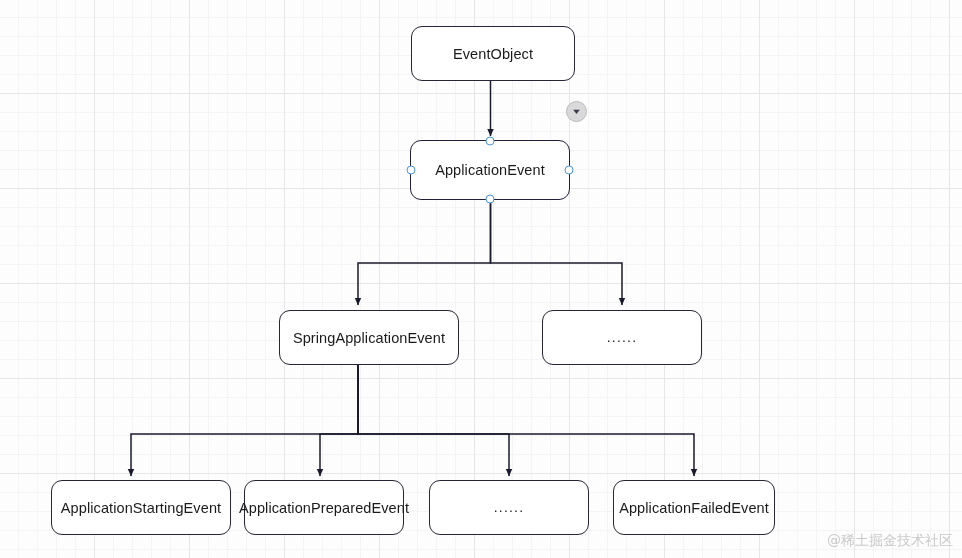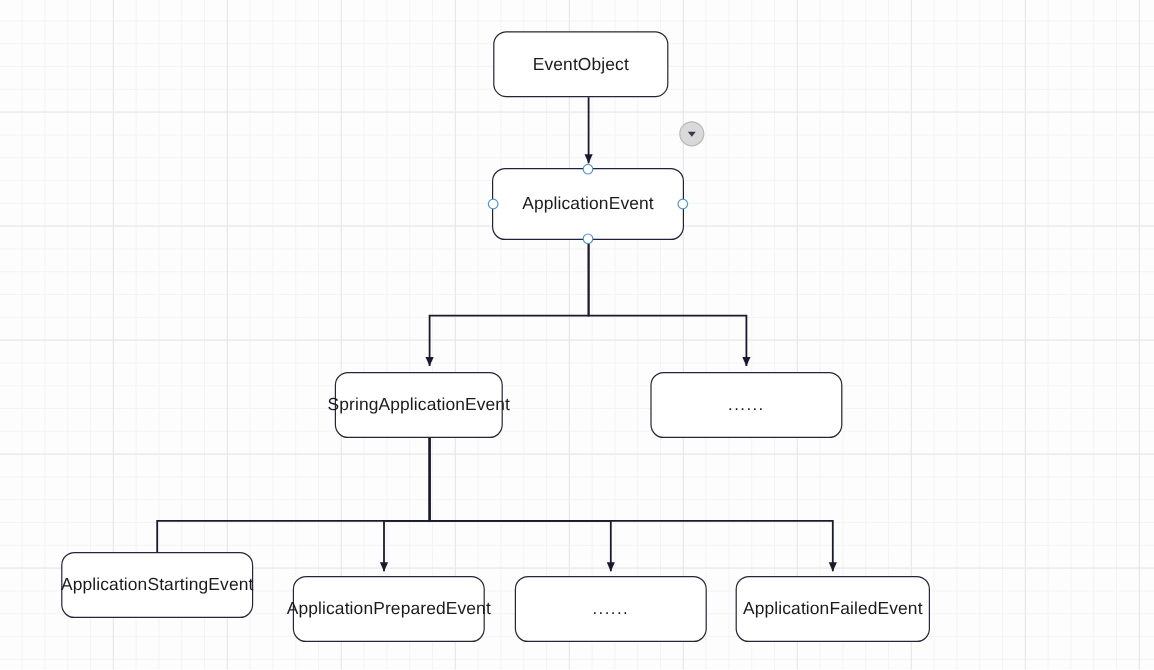--- a/index.html
+++ b/index.html
@@ -125,48 +125,49 @@
         <path d="M 490.5 195 L 490.5 263 L 358 263 L 358 305" fill="none" stroke="#1a1a2e" stroke-width="1.5" marker-end="url(#arrowhead)"></path>
         <path d="M 490.5 195 L 490.5 263 L 622 263 L 622 305" fill="none" stroke="#1a1a2e" stroke-width="1.5" marker-end="url(#arrowhead)"></path>
         <path d="M 358 365 L 358 434 L 131 434 L 131 476" fill="none" stroke="#1a1a2e" stroke-width="1.5" marker-end="url(#arrowhead)"></path>
         <path d="M 358 365 L 358 434 L 320 434 L 320 476" fill="none" stroke="#1a1a2e" stroke-width="1.5" marker-end="url(#arrowhead)"></path>
         <path d="M 358 365 L 358 434 L 509 434 L 509 476" fill="none" stroke="#1a1a2e" stroke-width="1.5" marker-end="url(#arrowhead)"></path>
         <path d="M 358 365 L 358 434 L 694 434 L 694 476" fill="none" stroke="#1a1a2e" stroke-width="1.5" marker-end="url(#arrowhead)"></path>
       </g>
   </svg>
 
   <div id="node-layer">
-      <div class="node" style="left: 411px; top: 26px; width: 146px; height: 55px;">
+      <div class="node" style="left: 411px; top: 26px; width: 164px; height: 55px;">
         <span class="node-label">EventObject</span>
       </div>
       <div class="node selected" style="left: 410px; top: 140px; width: 160px; height: 60px;">
         <span class="node-label">ApplicationEvent</span>
         <div class="handle h-top"></div>
         <div class="handle h-bottom"></div>
         <div class="handle h-left"></div>
         <div class="handle h-right"></div>
         <div class="node-menu-button">
           <svg width="11" height="11" viewBox="0 0 11 11">
             <path d="M 2.2 3.8 L 8.8 3.8 L 5.5 8.0 z" fill="#3a3a4a"></path>
           </svg>
         </div>
       </div>
-      <div class="node" style="left: 279px; top: 310px; width: 140px; height: 55px;">
+      <div class="node" style="left: 279px; top: 310px; width: 180px; height: 55px;">
         <span class="node-label">SpringApplicationEvent</span>
       </div>
       <div class="node" style="left: 542px; top: 310px; width: 160px; height: 55px;">
         <span class="node-label dots">......</span>
       </div>
-      <div class="node" style="left: 51px; top: 460px; width: 160px; height: 55px;">
+      <div class="node" style="left: 51px; top: 480px; width: 180px; height: 55px;">
         <span class="node-label">ApplicationStartingEvent</span>
       </div>
       <div class="node" style="left: 244px; top: 480px; width: 160px; height: 55px;">
         <span class="node-label">ApplicationPreparedEvent</span>
       </div>
       <div class="node" style="left: 429px; top: 480px; width: 160px; height: 55px;">
         <span class="node-label dots">......</span>
       </div>
       <div class="node" style="left: 613px; top: 480px; width: 162px; height: 55px; text-align: center;">
         <span class="node-label">ApplicationFailedEvent</span>
       </div>
     </div>
 
+  <div class="watermark">@稀土掘金技术社区</div>
 </div>
 
 </body></html>

